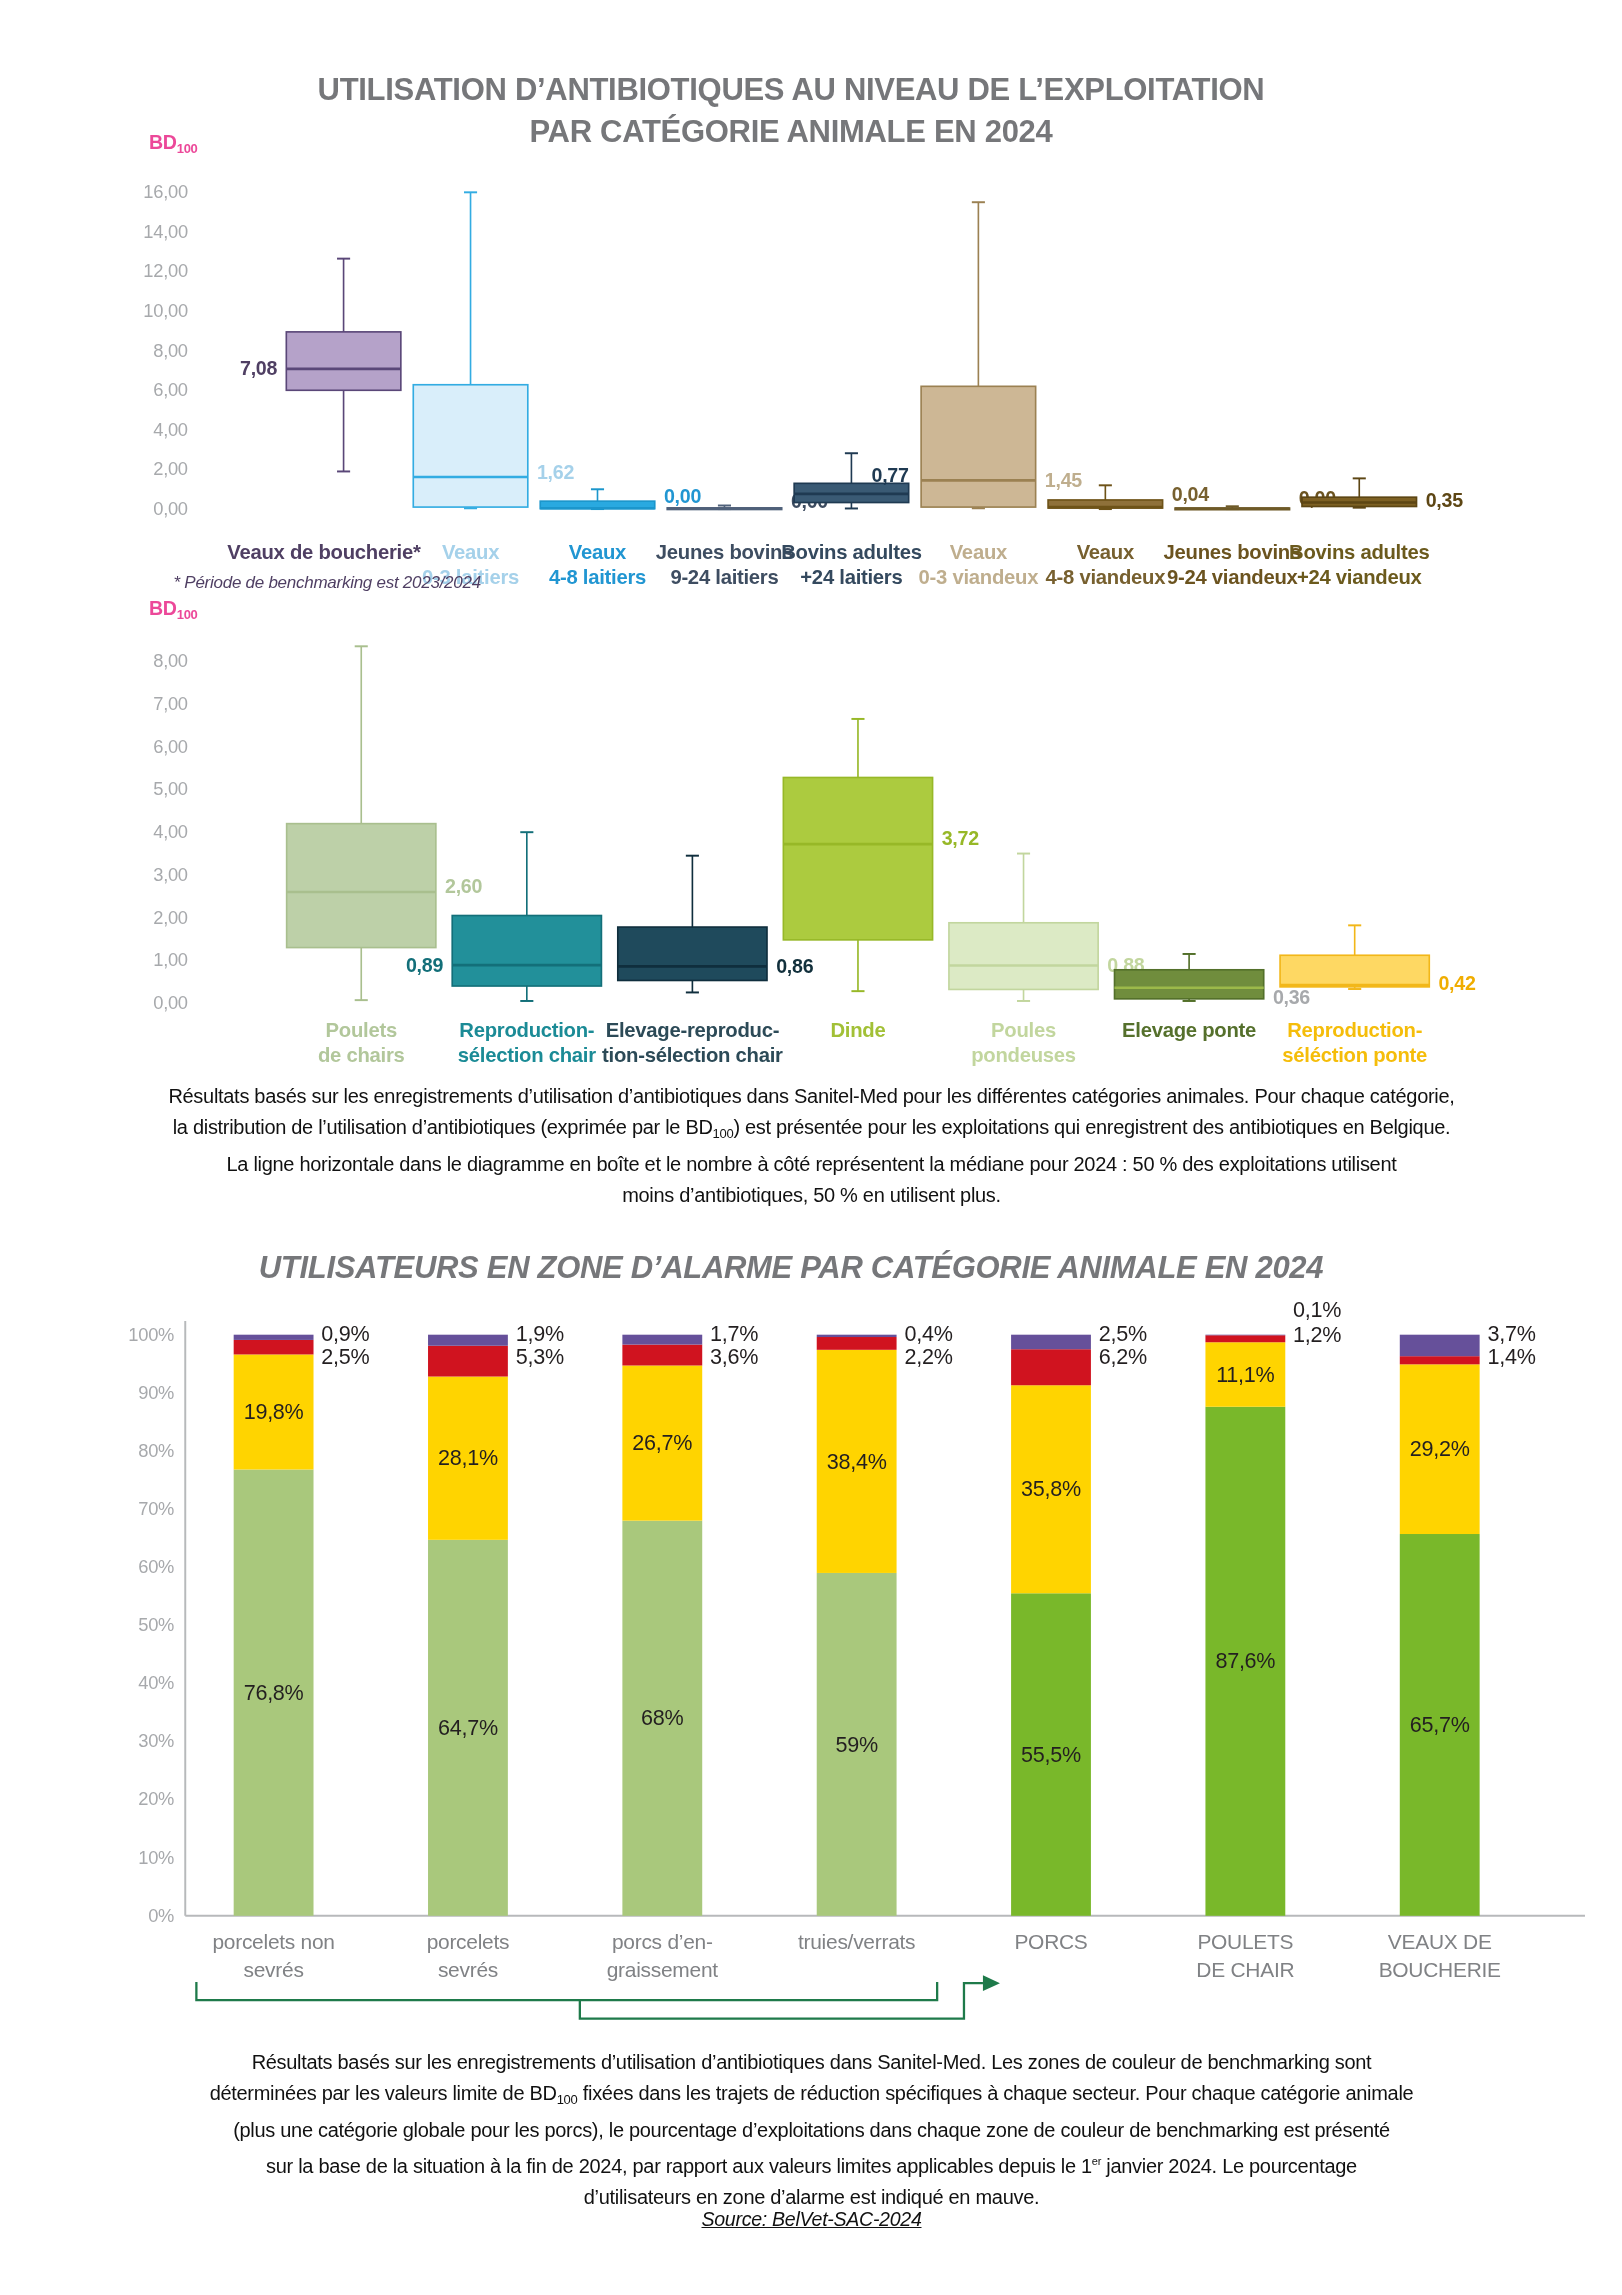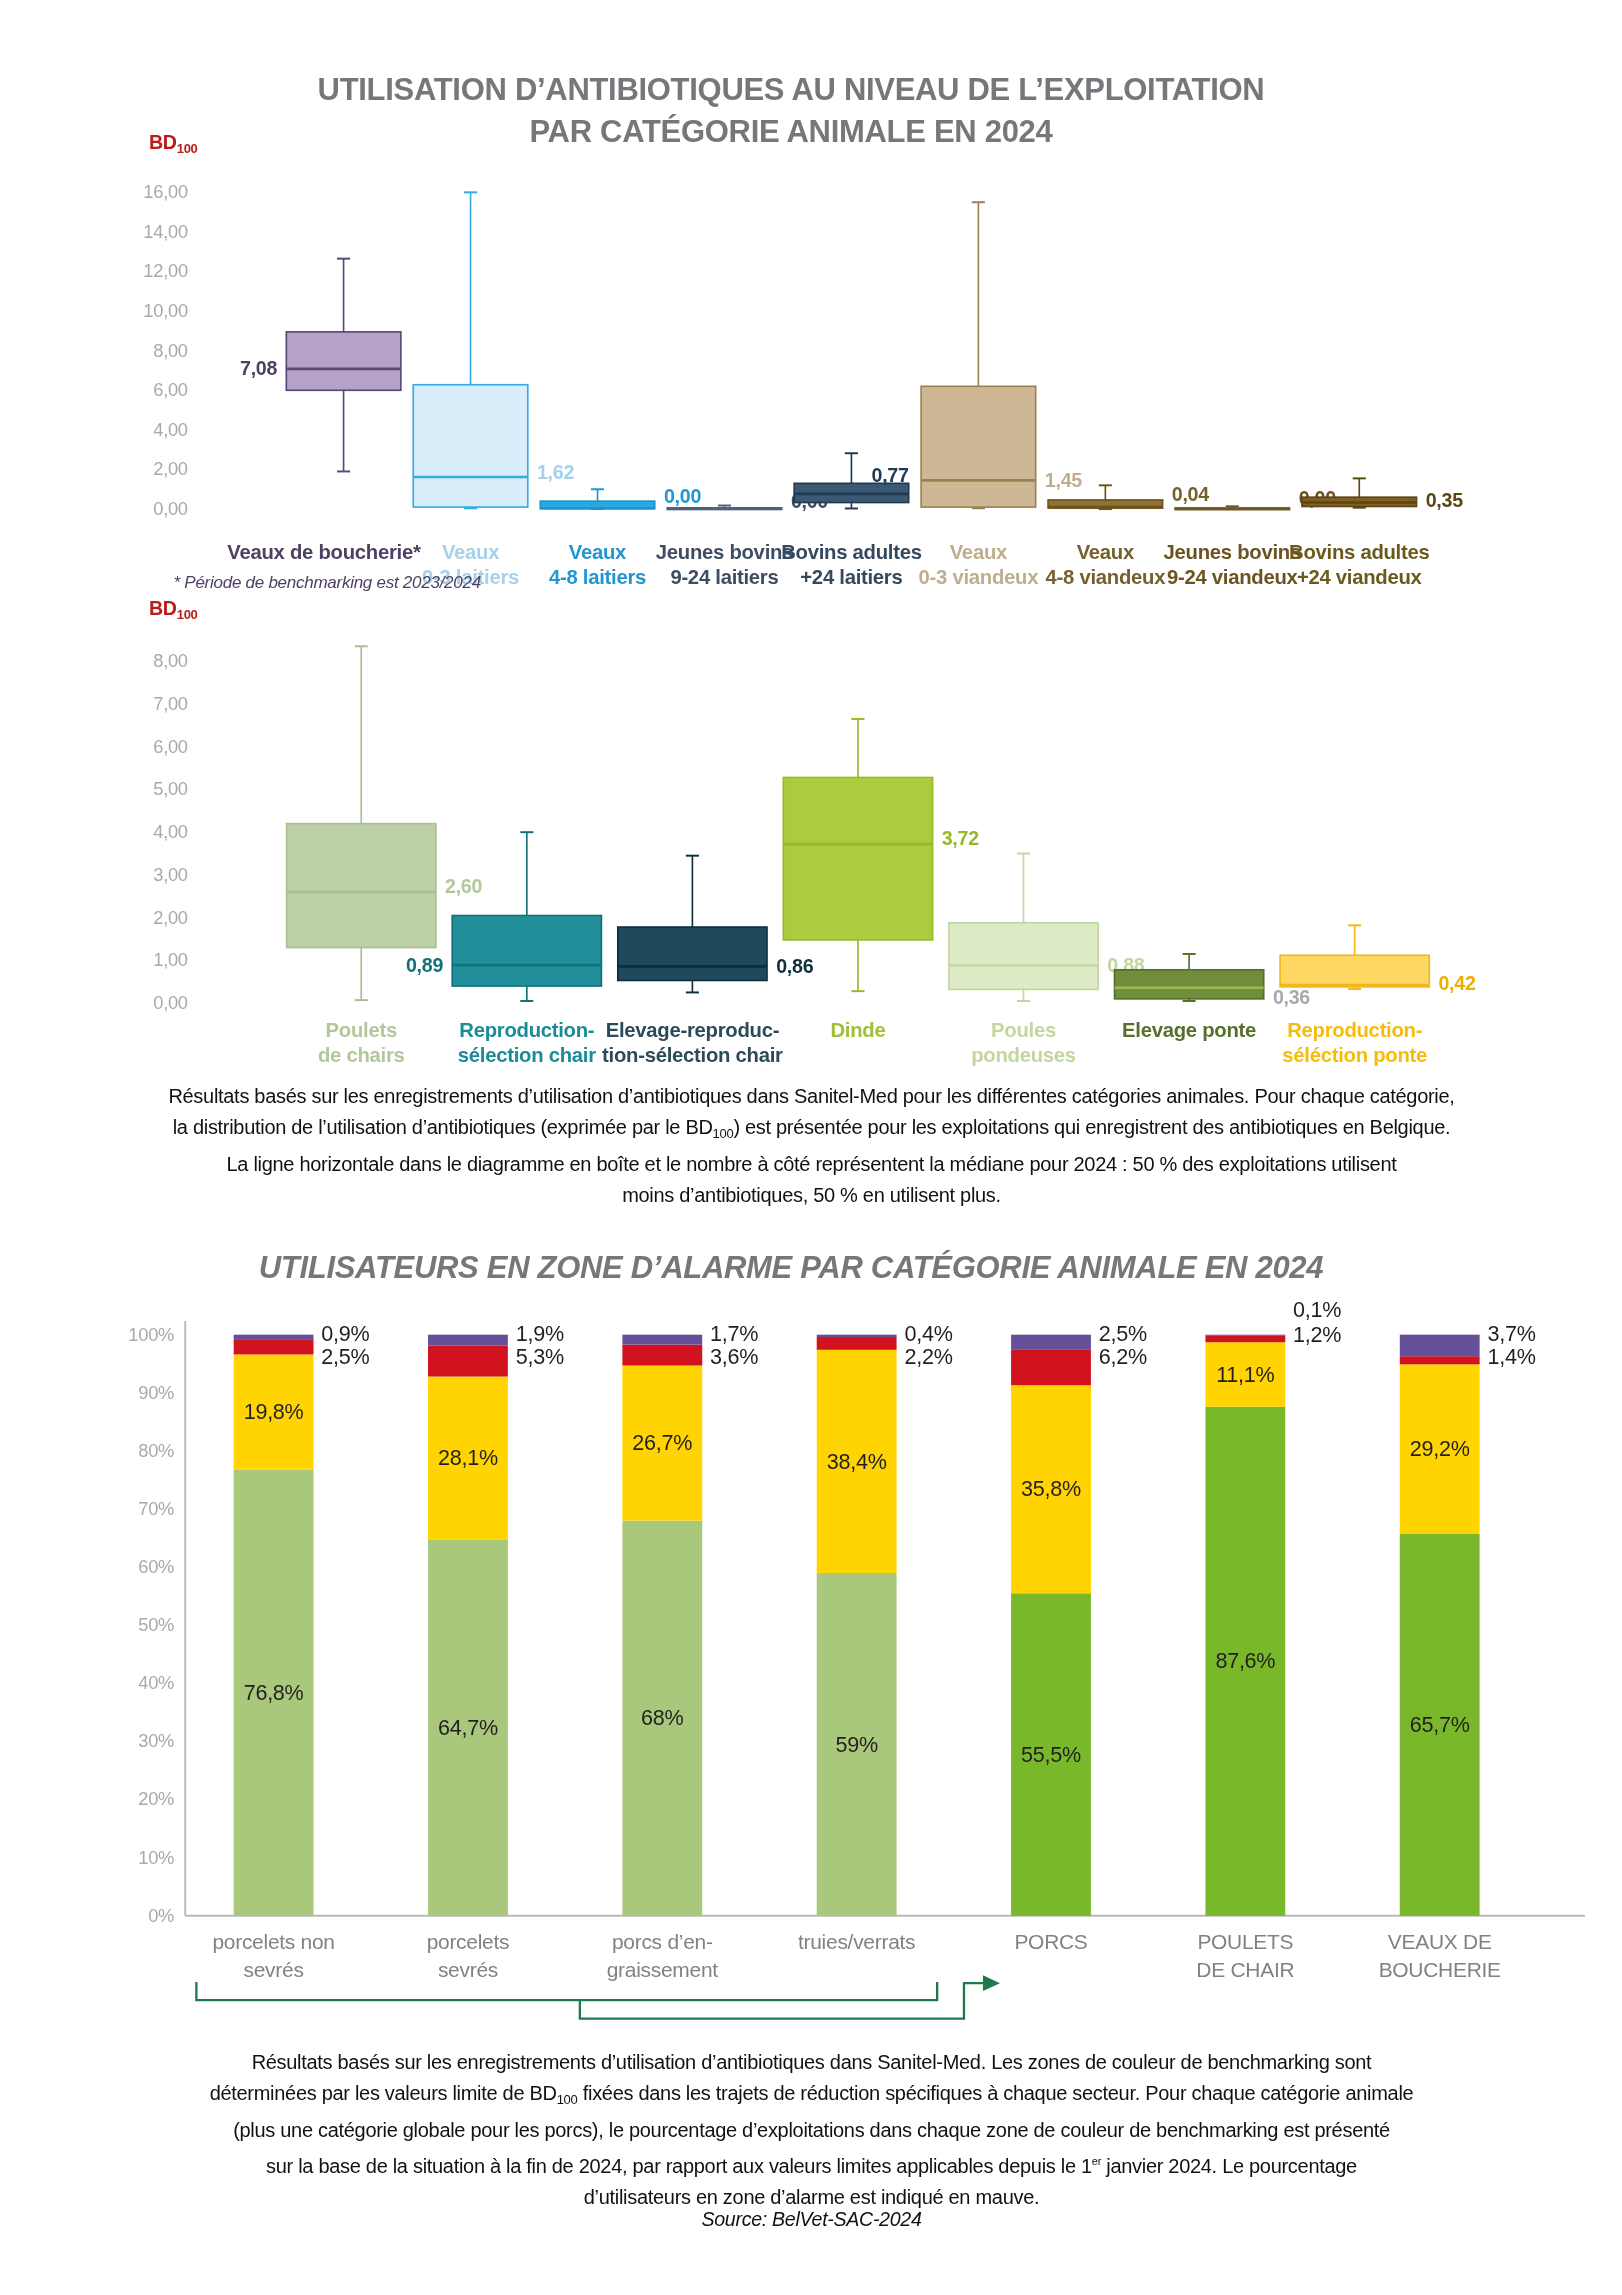--- a/index.html
+++ b/index.html
@@ -7,21 +7,21 @@
     width:1623px;height:2295px;position:relative;background:#ffffff;
     font-family:"Liberation Sans", sans-serif;color:#1a1a1a;letter-spacing:-0.3px;
   }
   .abs{position:absolute;}
   .title{
     left:0;width:1582px;text-align:center;font-weight:bold;color:#76777a;
     font-size:31px;line-height:42px;letter-spacing:-0.3px;
   }
   .t1{top:69px;}
   .t2{top:1247px;font-style:italic;}
-  .bd-unit{font-size:19.6px;font-weight:bold;color:#b91c1c;letter-spacing:-0.3px;}
+  .bd-unit{font-size:19.6px;font-weight:bold;color:#ec4899;letter-spacing:-0.3px;}
   .bd-unit sub{font-size:13px;vertical-align:-3.9px;font-weight:bold;}
   .para{
     left:59px;width:1505px;text-align:center;font-size:20px;
     line-height:31px;color:#111111;
   }
   .para sub{font-size:13px;vertical-align:-3.9px;}
   .para sup{font-size:11px;vertical-align:7.9px;}
   .source{
     left:0;width:1623px;text-align:center;font-style:italic;font-size:19.6px;color:#111111;
   }
@@ -279,14 +279,14 @@
     <text x="2273" y="124" text-anchor="start" class="barlbl">1,4%</text>
     <text x="2200" y="1018" text-anchor="middle" class="bcat">VEAUX DE</text>
     <text x="2200" y="1060" text-anchor="middle" class="bcat">BOUCHERIE</text>
     <path d="M300,1068 L300,1096 L1432,1096 L1432,1068" fill="none" stroke="#1e7a4a" stroke-width="3.5"></path>
     <path d="M886,1096 L886,1124 L1473,1124 L1473,1070 L1502,1070" fill="none" stroke="#1e7a4a" stroke-width="3.5"></path>
     <polygon points="1502,1058 1502,1082 1528,1070" fill="#1e7a4a"></polygon>
   </svg>
 
 <div class="abs para" style="top:2047px;"><span>Résultats basés sur les enregistrements d’utilisation d’antibiotiques dans Sanitel-Med. Les zones de couleur de benchmarking sont</span><br><span>déterminées par les valeurs limite de BD</span><sub>100</sub><span> fixées dans les trajets de réduction spécifiques à chaque secteur. Pour chaque catégorie animale</span><br><span>(plus une catégorie globale pour les porcs), le pourcentage d’exploitations dans chaque zone de couleur de benchmarking est présenté</span><br><span>sur la base de la situation à la fin de 2024, par rapport aux valeurs limites applicables depuis le 1</span><sup>er</sup><span> janvier 2024. Le pourcentage</span><br><span>d’utilisateurs en zone d’alarme est indiqué en mauve.</span></div>
 
-<div class="abs source" style="top:2208px;">Source: BelVet-SAC-2024</div>
+<div class="abs source" style="top:2208px;text-decoration:underline;">Source: BelVet-SAC-2024</div>
 
 
 </body></html>

